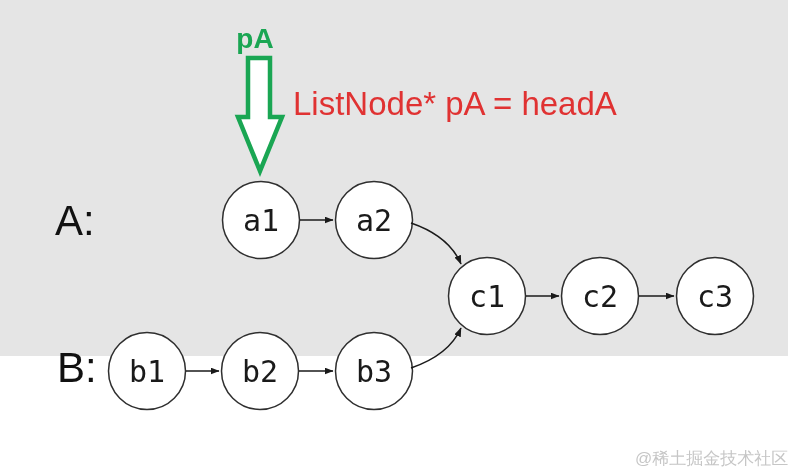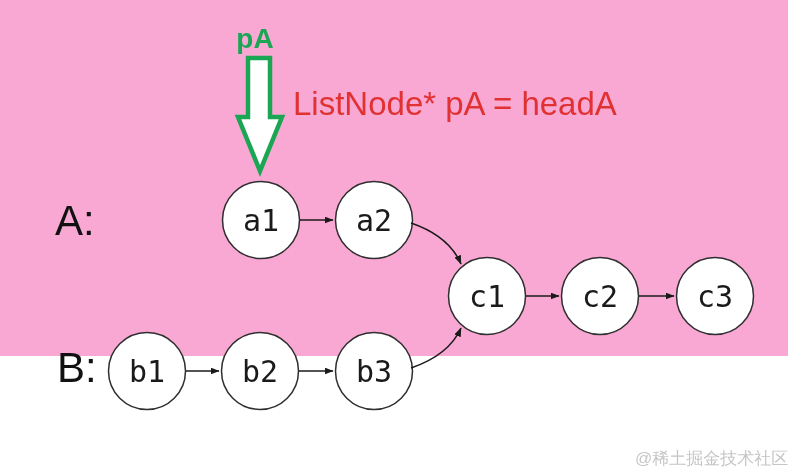--- a/index.html
+++ b/index.html
@@ -8,21 +8,21 @@
     background: #ffffff;
     width: 788px;
     height: 476px;
     overflow: hidden;
     font-family: "Liberation Sans", sans-serif;
   }
   .stage {
     position: relative;
     width: 788px;
     height: 356px;
-    background: #f9a8d4;
+    background: #e5e5e5;
   }
   svg { display: block; }
 
   .node-circle {
     fill: #ffffff;
     stroke: #2f2f2f;
     stroke-width: 1.5;
   }
   .node-label {
     font-family: "DejaVu Sans Mono", monospace;

